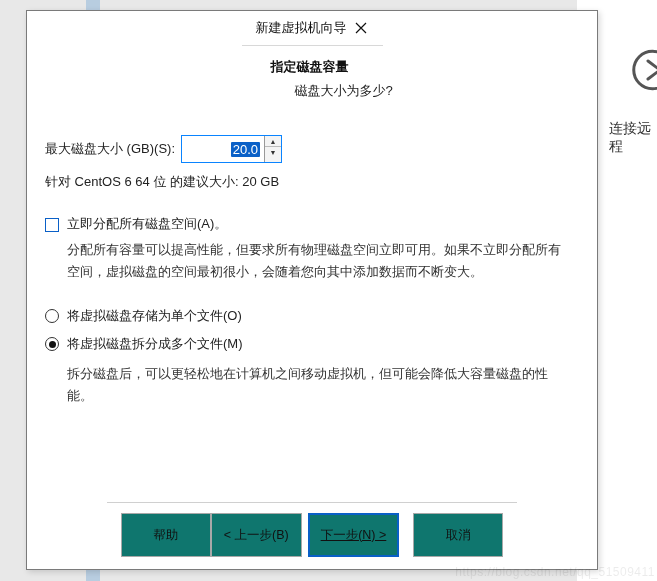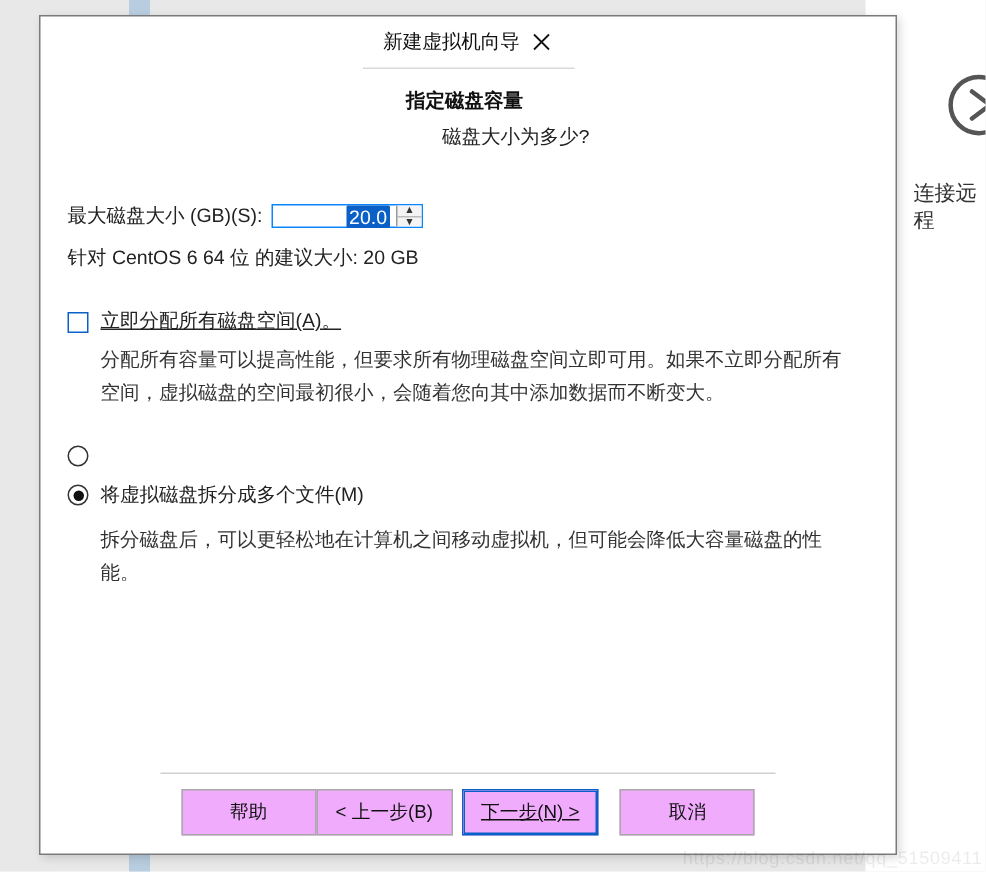--- a/index.html
+++ b/index.html
@@ -102,21 +102,21 @@
   }
   .row-size {
     display:flex;
     align-items:center;
     gap: 6px;
     margin-bottom: 10px;
   }
   .spinner {
     display:flex;
     border:1px solid #0a84ff;
-    height: 16px;
+    height: 28px;
   }
   .spinner-val {
     width: 82px;
     display:flex;
     align-items:center;
     justify-content:flex-end;
     padding-right:4px;
   }
   .spinner-sel {
     background:#0a60c7;
@@ -136,21 +136,20 @@
     font-size:7px; color:#333;
     cursor:pointer;
   }
   .spin-btns div:first-child{border-bottom:1px solid #bbb;}
   .hint { margin-bottom: 24px; }
   .checkrow {
     display:flex;
     align-items:flex-start;
     gap:8px;
     margin-bottom:6px;
-    text-decoration:underline;
   }
   .checkbox {
     width:14px;height:14px;
     border:1px solid #0a60c7;
     background:#fff;
     margin-top:3px;
     flex:none;
   }
   .desc {
     margin: 4px 0 24px 22px;
@@ -180,23 +179,23 @@
     border-radius:50%;
   }
   .footer {
     border-top:1px solid #d0d0d0;
     padding: 10px 14px 12px 14px;
     display:flex;
     align-items:center;
   }
   .btn {
     min-width: 90px;
-    height: 31px;
+    height: 44px;
     border:1px solid #a8a8a8;
-    background: #f0abfc;
+    background: #0f766e;
     font-size:12.5px;
     color:#111;
     padding: 0 12px;
     cursor:pointer;
     display:flex;align-items:center;justify-content:center;
   }
   .btn.primary {
     border-color:#0a60c7;
     box-shadow: 0 0 0 1px #0a60c7 inset;
     text-decoration: underline;
@@ -252,20 +251,21 @@
     <div class="hint">针对 CentOS 6 64 位 的建议大小: 20 GB</div>
 
     <div class="checkrow">
       <div class="checkbox"></div>
       <span>立即分配所有磁盘空间(A)。</span>
     </div>
     <div class="desc">分配所有容量可以提高性能，但要求所有物理磁盘空间立即可用。如果不立即分配所有空间，虚拟磁盘的空间最初很小，会随着您向其中添加数据而不断变大。</div>
 
     <div class="radiorow">
       <div class="radio"></div>
+      <span>将虚拟磁盘存储为单个文件(O)</span>
     </div>
     <div class="radiorow">
       <div class="radio checked"></div>
       <span>将虚拟磁盘拆分成多个文件(M)</span>
     </div>
     <div class="desc" style="margin-bottom:12px;">拆分磁盘后，可以更轻松地在计算机之间移动虚拟机，但可能会降低大容量磁盘的性能。</div>
 
   </div>
 
   <div class="footer">

